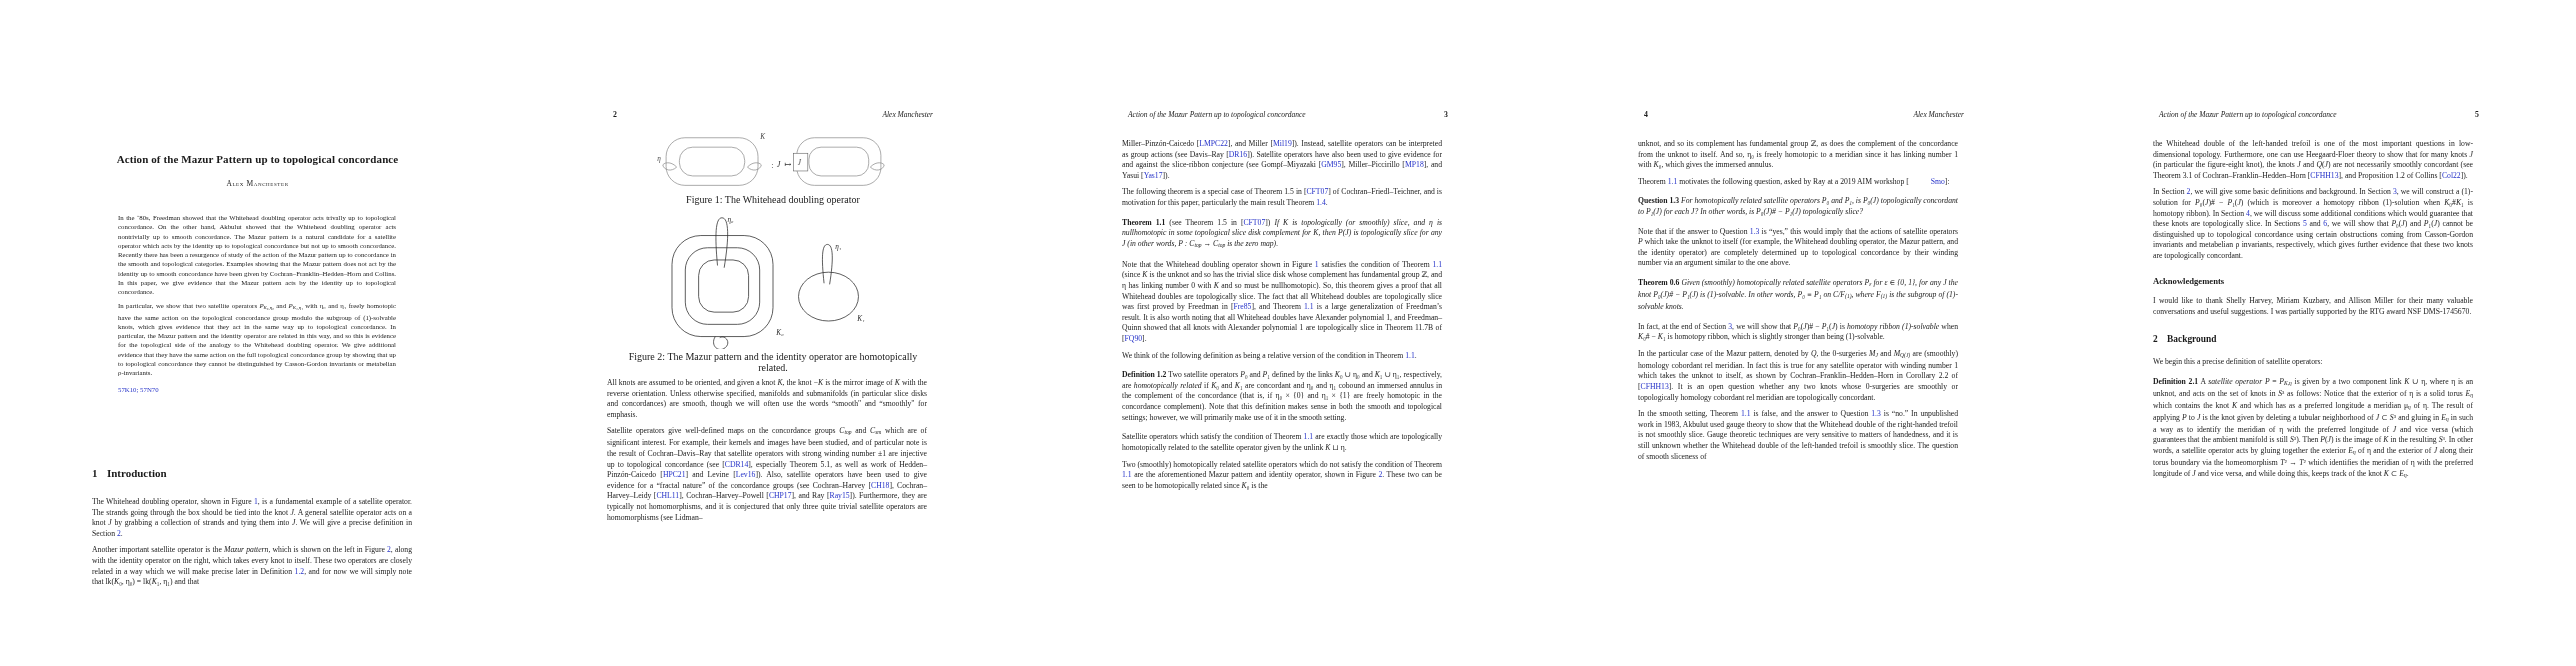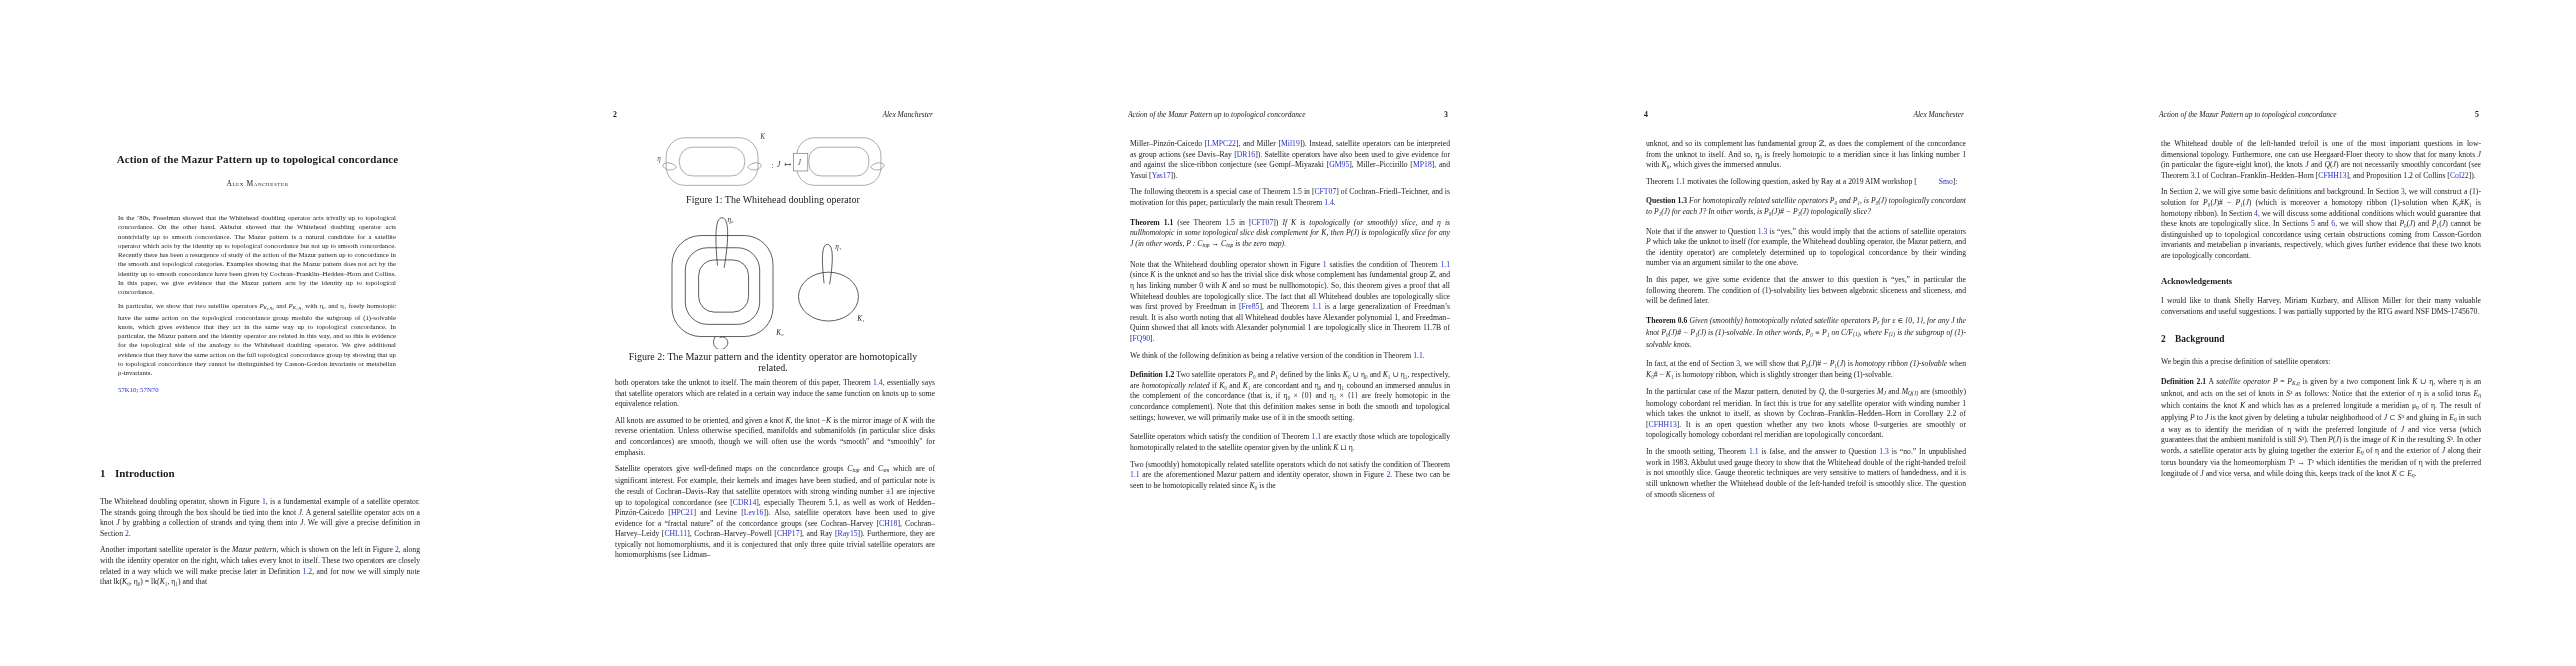--- a/index.html
+++ b/index.html
@@ -13,21 +13,21 @@
   .runauthor,.runtitle{font-style:italic;font-size:7.5px;}
   
   .title{position:absolute;top:153px;left:61px;width:393px;text-align:center;
          font-size:11px;font-weight:bold;letter-spacing:0.1px;}
   .author{position:absolute;top:179px;left:61px;width:393px;text-align:center;
           font-variant:small-caps;font-size:7.5px;letter-spacing:0.6px;}
   .abstract{position:absolute;top:213px;left:118px;width:278px;
             font-size:6.8px;line-height:9.3px;text-align:justify;}
   .abstract p{margin:0 0 4.4px 0;}
   .msc{margin-top:7.8px;font-size:6.8px;}
-  .seccol{position:absolute;left:100px;width:320px;}
+  .seccol{position:absolute;left:92px;width:320px;}
   .sechead{font-size:11px;font-weight:bold;margin:0 0 18px 0;}
   .sechead .snum{margin-right:9.4px;}
   .body p{margin:0 0 6.1px 0;font-size:7.7px;line-height:10.6px;text-align:justify;}
   .body p.thm{font-style:italic;margin-top:9px;margin-bottom:9px;}
   .body p.defblock{margin-top:9px;margin-bottom:9px;}
   .subhead{font-size:8.6px;font-weight:bold;margin:14.5px 0 10px 0;}
   .sechead2{font-size:9.4px;font-weight:bold;margin:16.7px 0 13.3px 0;}
   .sechead2 .snum{margin-right:9.4px;}
   
   .sg-ref{font-style:normal;}
@@ -112,21 +112,20 @@
         </g>
         <text class="knotlabel2" x="206" y="222">K₀</text>
         <text class="knotlabel2" x="118" y="18">η₀</text>
         <text class="knotlabel2" x="312" y="66">η₁</text>
         <text class="knotlabel2" x="352" y="196">K₁</text>
       </svg>
       <div class="figcap">Figure 2: The Mazur pattern and the identity operator are homotopically related.</div>
     </div>
 
     <div class="seccol body" style="top:378px">
-      <p>both operators take the unknot to itself.  The main theorem of this paper, Theorem <span class="sg-ref" style="color: rgb(36, 49, 200);">1.4</span>, essentially says that satellite operators which are related in a certain way induce the same function on knots up to some equivalence relation.</p>
       <p>All knots are assumed to be oriented, and given a knot <span class="sg-i">K</span>, the knot −<span class="sg-i">K</span> is the mirror image of <span class="sg-i">K</span> with the reverse orientation.  Unless otherwise specified, manifolds and submanifolds (in particular slice disks and concordances) are smooth, though we will often use the words “smooth" and “smoothly" for emphasis.</p>
       <p>Satellite operators give well-defined maps on the concordance groups <span class="sg-i">C</span><span class="sg-sub">top</span> and <span class="sg-i">C</span><span class="sg-sub">sm</span> which are of significant interest.  For example, their kernels and images have been studied, and of particular note is the result of Cochran–Davis–Ray that satellite operators with strong winding number ±1 are injective up to topological concordance (see [<span class="sg-ref" style="color: rgb(36, 49, 200);">CDR14</span>], especially Theorem 5.1, as well as work of Hedden–Pinzón-Caicedo [<span class="sg-ref" style="color: rgb(36, 49, 200);">HPC21</span>] and Levine [<span class="sg-ref" style="color: rgb(36, 49, 200);">Lev16</span>]).  Also, satellite operators have been used to give evidence for a “fractal nature” of the concordance groups (see Cochran–Harvey [<span class="sg-ref" style="color: rgb(36, 49, 200);">CH18</span>], Cochran–Harvey–Leidy [<span class="sg-ref" style="color: rgb(36, 49, 200);">CHL11</span>], Cochran–Harvey–Powell [<span class="sg-ref" style="color: rgb(36, 49, 200);">CHP17</span>], and Ray [<span class="sg-ref" style="color: rgb(36, 49, 200);">Ray15</span>]).  Furthermore, they are typically not homomorphisms, and it is conjectured that only three quite trivial satellite operators are homomorphisms (see Lidman–</p>
     </div>
   </section>
 
   <section class="page" style="left:1030px">
     <div class="pghead">
       <span class="runtitle">Action of the Mazur Pattern up to topological concordance</span>
       <span class="pgnum">3</span>
     </div>
@@ -145,21 +144,20 @@
   <section class="page" style="left:1546px">
     <div class="pghead">
       <span class="pgnum">4</span>
       <span class="runauthor">Alex Manchester</span>
     </div>
     <div class="seccol body" style="top:139px">
       <p>unknot, and so its complement has fundamental group ℤ, as does the complement of the concordance from the unknot to itself.  And so, η₀ is freely homotopic to a meridian since it has linking number 1 with <span class="sg-i">K</span>₀, which gives the immersed annulus.</p>
       <p>Theorem <span class="sg-ref" style="color: rgb(36, 49, 200);">1.1</span> motivates the following question, asked by Ray at a 2019 AIM workshop [<span class="sg-ref" style="color: rgb(36, 49, 200); margin-left: 22px;">Smo</span>]:</p>
       <p class="thm"><span class="sg-b">Question 1.3</span>   For homotopically related satellite operators P₀ and P₁, is P₀(J) topologically concordant to P₁(J) for each J?  In other words, is P₀(J)# − P₁(J) topologically slice?</p>
       <p>Note that if the answer to Question <span class="sg-ref" style="color: rgb(36, 49, 200);">1.3</span> is “yes,” this would imply that the actions of satellite operators <span class="sg-i">P</span> which take the unknot to itself (for example, the Whitehead doubling operator, the Mazur pattern, and the identity operator) are completely determined up to topological concordance by their winding number via an argument similar to the one above.</p>
-      <p>In this paper, we give some evidence that the answer to this question is “yes,” in particular the following theorem.  The condition of (1)-solvability lies between algebraic sliceness and sliceness, and will be defined later.</p>
       <p class="thm"><span class="sg-b">Theorem 0.6</span>   Given (smoothly) homotopically related satellite operators P<span class="sg-sub">ε</span> for ε ∈ {0, 1}, for any J the knot P₀(J)# − P₁(J) is (1)-solvable.  In other words, P₀ ≡ P₁ on C/F<span class="sg-sub">(1)</span>, where F<span class="sg-sub">(1)</span> is the subgroup of (1)-solvable knots.</p>
       <p>In fact, at the end of Section <span class="sg-ref" style="color: rgb(36, 49, 200);">3</span>, we will show that <span class="sg-i">P</span>₀(<span class="sg-i">J</span>)# − <span class="sg-i">P</span>₁(<span class="sg-i">J</span>) is <span class="sg-i">homotopy ribbon (1)-solvable</span> when <span class="sg-i">K</span>₀# − <span class="sg-i">K</span>₁ is homotopy ribbon, which is slightly stronger than being (1)-solvable.</p>
       <p>In the particular case of the Mazur pattern, denoted by <span class="sg-i">Q</span>, the 0-surgeries <span class="sg-i">M</span><span class="sg-sub">J</span> and <span class="sg-i">M</span><span class="sg-sub">Q(J)</span> are (smoothly) homology cobordant rel meridian.  In fact this is true for any satellite operator with winding number 1 which takes the unknot to itself, as shown by Cochran–Franklin–Hedden–Horn in Corollary 2.2 of [<span class="sg-ref" style="color: rgb(36, 49, 200);">CFHH13</span>].  It is an open question whether any two knots whose 0-surgeries are smoothly or topologically homology cobordant rel meridian are topologically concordant.</p>
       <p>In the smooth setting, Theorem <span class="sg-ref" style="color: rgb(36, 49, 200);">1.1</span> is false, and the answer to Question <span class="sg-ref" style="color: rgb(36, 49, 200);">1.3</span> is “no.” In unpublished work in 1983, Akbulut used gauge theory to show that the Whitehead double of the right-handed trefoil is not smoothly slice.  Gauge theoretic techniques are very sensitive to matters of handedness, and it is still unknown whether the Whitehead double of the left-handed trefoil is smoothly slice.  The question of smooth sliceness of</p>
     </div>
   </section>
 
   <section class="page" style="left:2061px">
     <div class="pghead">
       <span class="runtitle">Action of the Mazur Pattern up to topological concordance</span>

